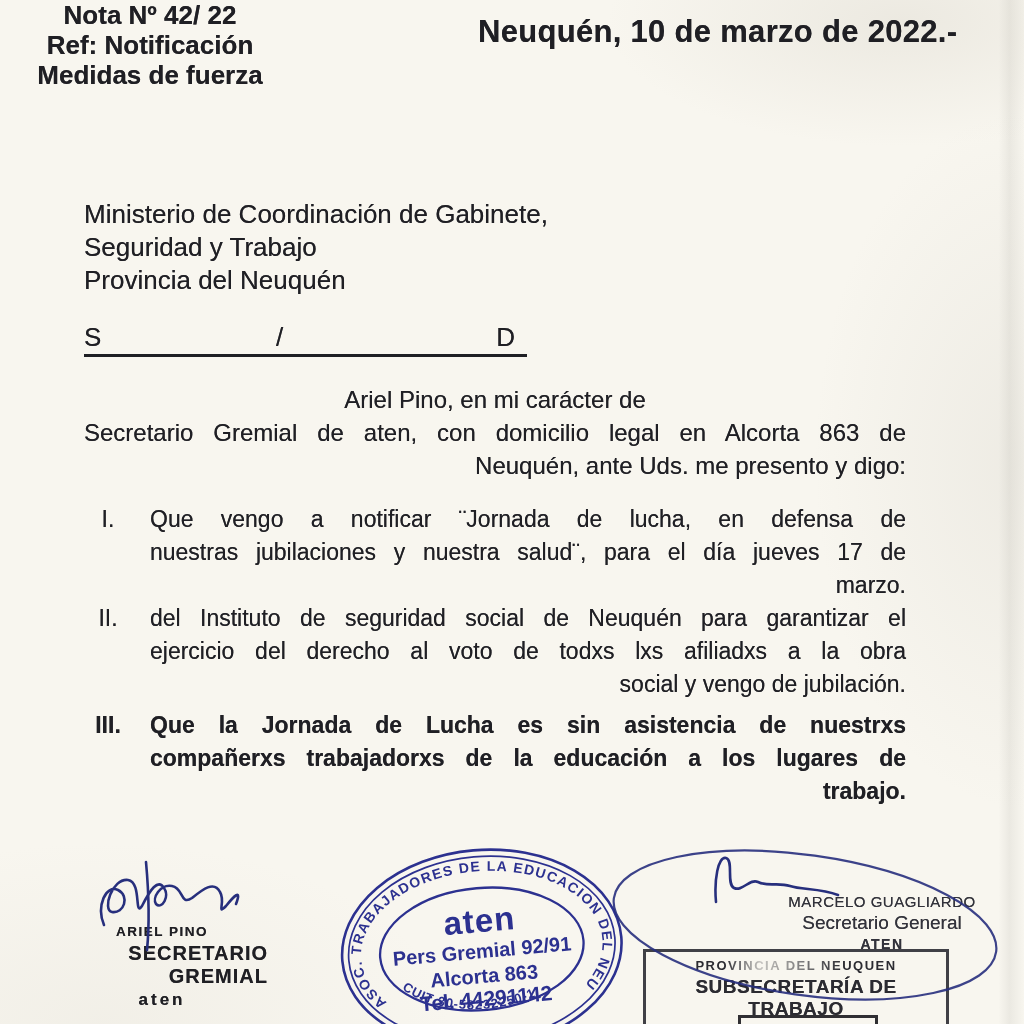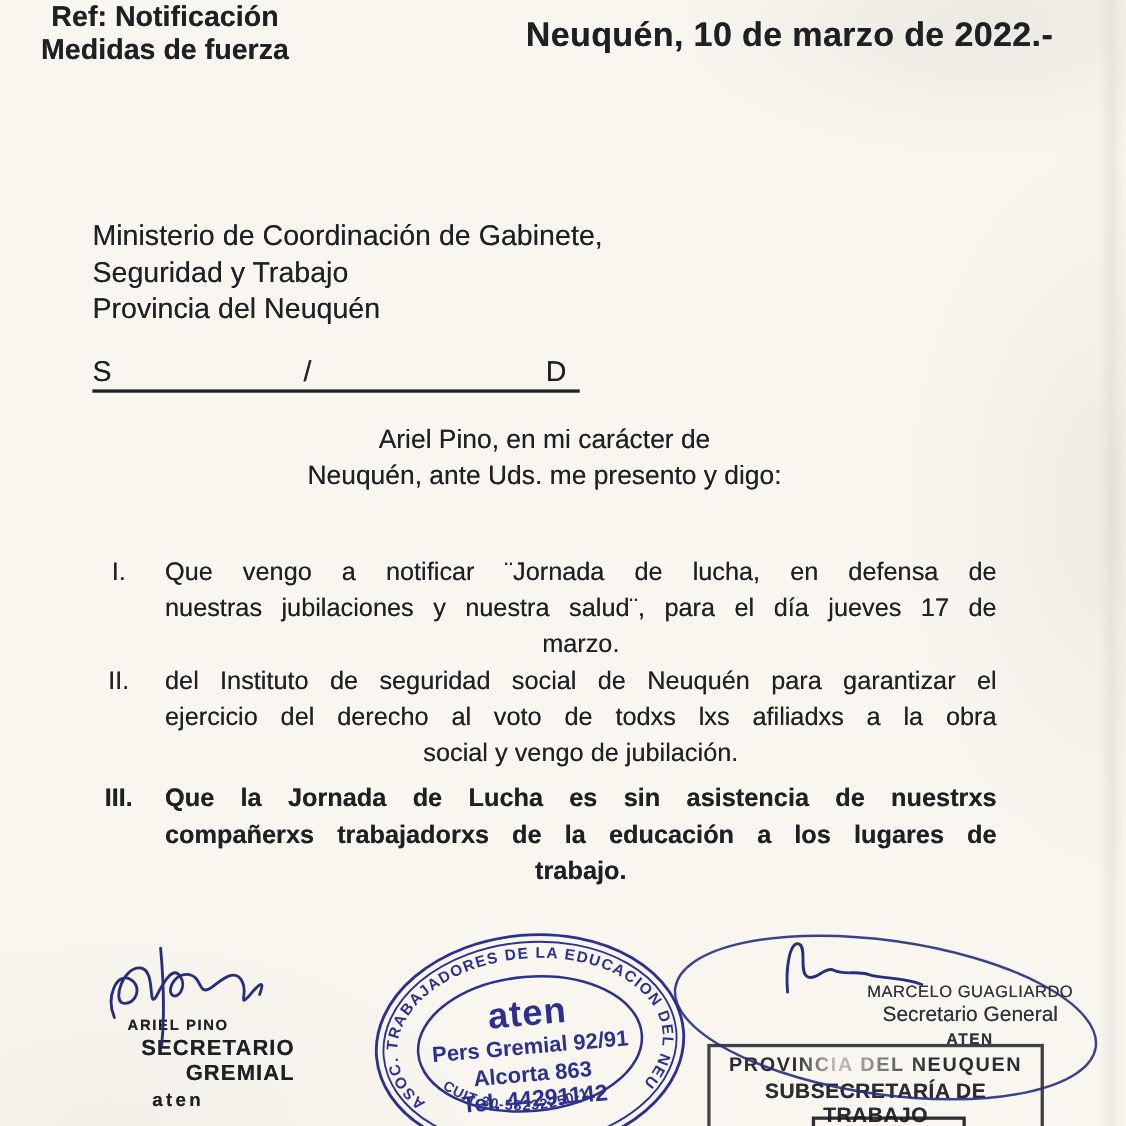--- a/index.html
+++ b/index.html
@@ -30,42 +30,42 @@
   .sd-line .slash{position:absolute;left:192px;bottom:1px;}
   .sd-line .d{position:absolute;right:12px;bottom:1px;}
 
   
   .intro{left:84px;top:383px;width:822px;font-size:24px;line-height:33px;}
   .items{left:84px;top:503px;width:822px;font-size:23px;line-height:33px;}
   .item{position:relative;padding-left:66px;}
   .numeral{position:absolute;left:0;top:0;width:48px;text-align:center;}
   .jline{text-align:justify;text-align-last:justify;}
   .rline{text-align:center;white-space:nowrap;}
-  .lline{text-align:center;white-space:nowrap;}
+  .lline{text-align:right;white-space:nowrap;}
 
   
   .sig-left{left:56px;top:862px;width:212px;text-align:center;}
   .sig-left .name{margin-top:62px;font-size:13.5px;font-weight:700;letter-spacing:1.5px;}
   .sig-left .title{margin-top:3px;font-size:20px;font-weight:700;letter-spacing:1px;text-align:right;}
   .sig-left .org{margin-top:2px;font-size:17px;font-weight:700;letter-spacing:3px;}
 
   
   .sig-right{left:760px;top:893px;width:244px;text-align:center;color:#32323b;}
   .sig-right .name{font-size:15px;letter-spacing:0.5px;}
   .sig-right .title{margin-top:2px;font-size:19px;}
   .sig-right .org{margin-top:2px;font-size:14px;font-weight:700;letter-spacing:1.5px;}
 
   
   .rect-stamp{
     position:absolute;left:643px;top:949px;width:306px;height:80px;
     border:3px solid rgba(32,32,40,0.85);
     box-sizing:border-box;text-align:center;color:#2b2b31;
   }
   .rect-stamp .l1{
-    margin-top:6px;font-size:18px;font-weight:700;letter-spacing:1.5px;
+    margin-top:6px;font-size:13px;font-weight:700;letter-spacing:1.5px;
     -webkit-mask-image:linear-gradient(90deg,#000 0%,#000 26%,rgba(0,0,0,0.25) 38%,rgba(0,0,0,0.55) 50%,#000 66%,#000 100%);
             mask-image:linear-gradient(90deg,#000 0%,#000 26%,rgba(0,0,0,0.25) 38%,rgba(0,0,0,0.55) 50%,#000 66%,#000 100%);
   }
   .rect-stamp .l2{margin-top:3px;font-size:19px;font-weight:700;letter-spacing:0.5px;text-shadow:0 0 0.6px rgba(40,40,46,0.8);}
   .rect-stamp .inner-box{position:absolute;left:92px;top:63px;width:134px;height:30px;border:3.5px solid rgba(25,25,30,0.9);}
 
   
   .oval-stamp{position:absolute;left:336px;top:846px;width:292px;height:210px;transform:rotate(-5deg);}
   .oval-stamp .ring{fill:none;stroke:var(--stamp-blue,#2c3190);}
   .oval-stamp text{fill:var(--stamp-blue,#2c3190);font-family:"Liberation Sans","DejaVu Sans",sans-serif;font-weight:700;}
@@ -75,37 +75,39 @@
   .ink-layer .sig{fill:none;stroke:var(--signature-blue,#272f7d);stroke-width:2.6;stroke-linecap:round;stroke-linejoin:round;}
   .ink-layer .loop{fill:none;stroke:var(--signature-blue,#272f7d);stroke-width:2.2;opacity:0.9;}
 </style>
 </head>
 <body>
 
 <div class="page">
 
   <div class="txt date-line nowrap">Neuquén, 10  de marzo de 2022.-</div>
   <div class="nota-block">
+    <div class="txt-line nowrap" style="text-shadow:0 0 0.6px rgba(31,31,36,0.75);">Nota Nº 42/ 22</div>
     <div class="txt-line nowrap" style="text-shadow:0 0 0.6px rgba(31,31,36,0.75);">Ref: Notificación</div>
     <div class="txt-line nowrap" style="text-shadow:0 0 0.6px rgba(31,31,36,0.75);">Medidas de fuerza</div>
   </div>
 
   <div class="txt addressee">
     <div class="nowrap">Ministerio de Coordinación de Gabinete,</div>
     <div class="nowrap">Seguridad y Trabajo</div>
     <div class="nowrap">Provincia del Neuquén</div>
   </div>
   <div class="sd-line txt">
     <span class="s">S</span>
     <span class="slash">/</span>
     <span class="d">D</span>
   </div>
 
   <div class="txt intro">
     <div class="rline">Ariel Pino, en mi carácter de</div>
+    <div class="jline">Secretario Gremial de aten, con domicilio legal en Alcorta 863 de</div>
     <div class="lline">Neuquén, ante Uds. me presento y digo:</div>
   </div>
 
   <div class="txt items">
     <div class="item">
       <span class="numeral">I.</span>
       <div class="jline">Que vengo a notificar ¨Jornada de lucha, en defensa de</div>
       <div class="jline">nuestras jubilaciones y nuestra salud¨, para el día jueves 17 de</div>
       <div class="lline">marzo.</div>
     </div>

